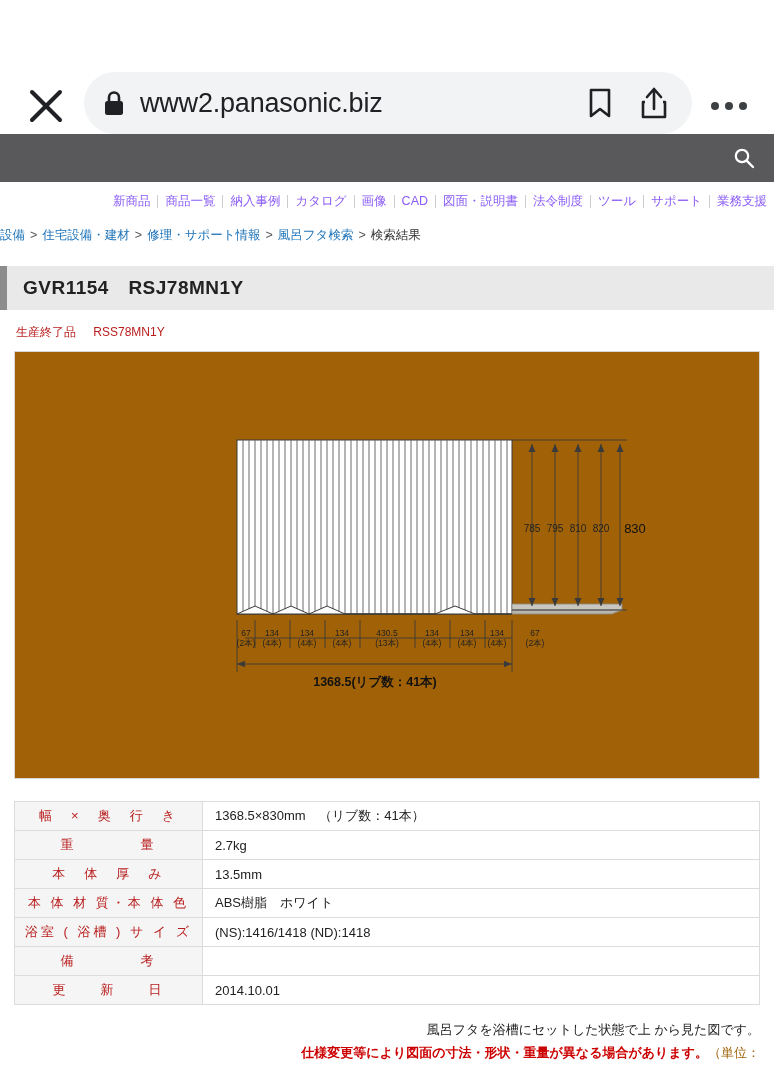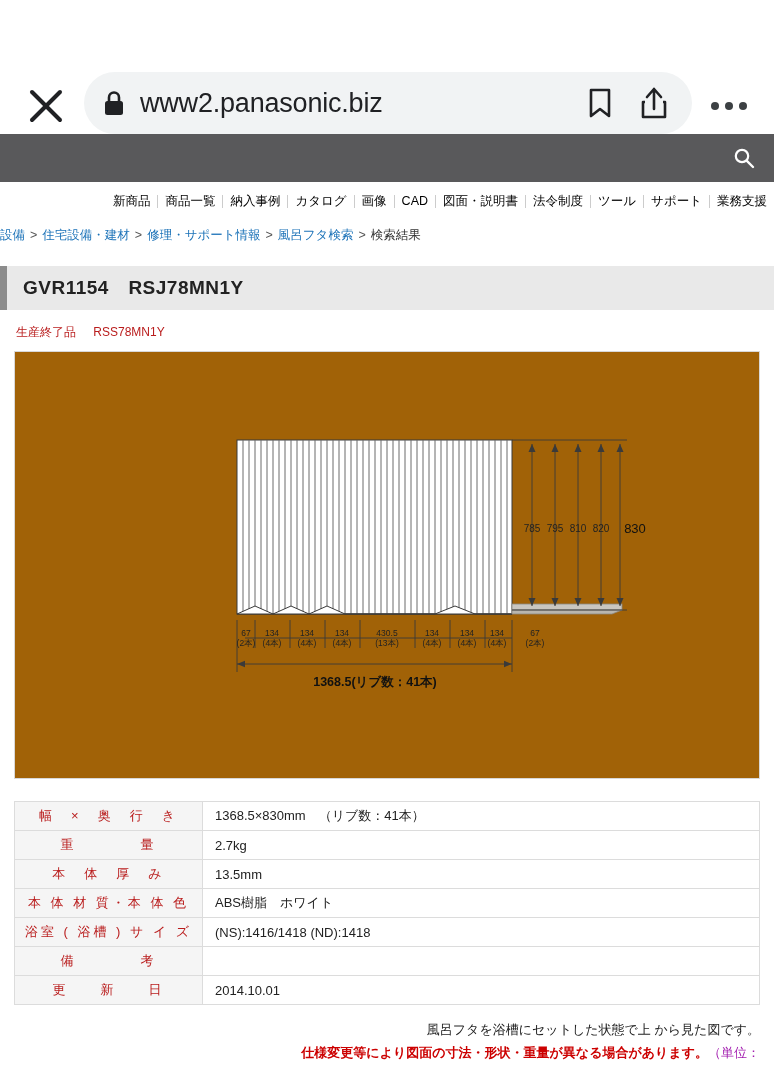--- a/index.html
+++ b/index.html
@@ -75,21 +75,21 @@
     display: flex;
     align-items: center;
     justify-content: flex-end;
     padding: 0 0 0 0;
     font-size: 12.5px;
     color: #0b6db5;
     white-space: nowrap;
     overflow: hidden;
   }
   .nav-row a {
-    color: #000000;
+    color: #8b5cf6;
     text-decoration: none;
     padding: 0 7px;
     border-left: 1px solid #cccccc;
     line-height: 13px;
   }
   .nav-row a:first-child { border-left: none; }
   .nav-row .nav-inner { display: flex; align-items: center; padding-right: 0px; }
 
   
   .breadcrumb {
@@ -171,21 +171,21 @@
 
   
   .notes {
     margin: 14px 14px 0 14px;
     text-align: right;
     font-size: 13px;
     color: #222;
     line-height: 1.75;
   }
   .notes .warn { color: #cc0000; font-weight: bold; }
-  .notes .unit { color: #a21caf; font-weight: normal; }
+  .notes .unit { color: #a16207; font-weight: normal; }
   .footer-link {
     margin: 18px 14px 0 14px;
     text-align: right;
     font-size: 12.5px;
     color: #1b72b8;
   }
 
   
   .dim { font-family: "Liberation Sans", sans-serif; }
 </style>

